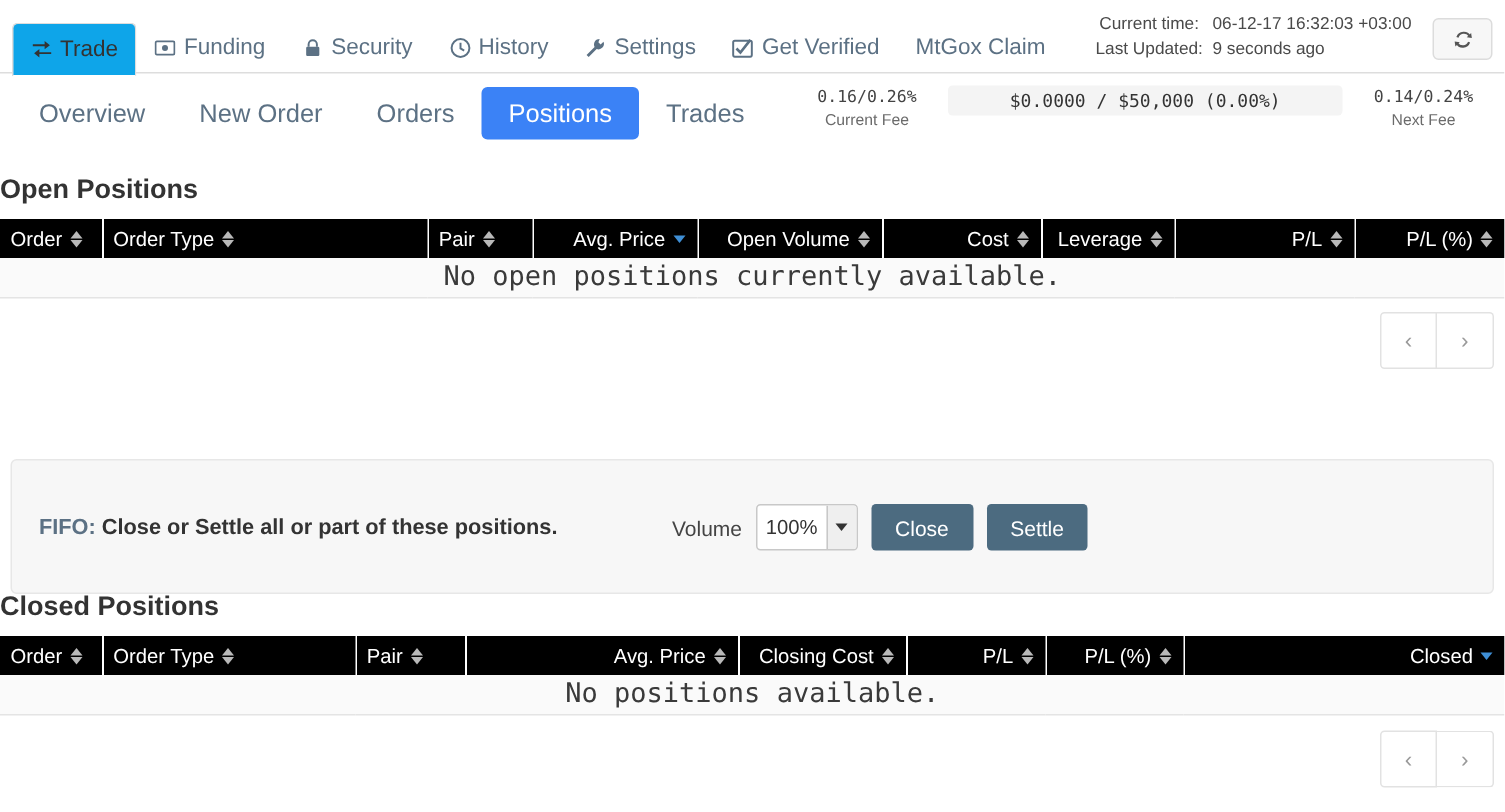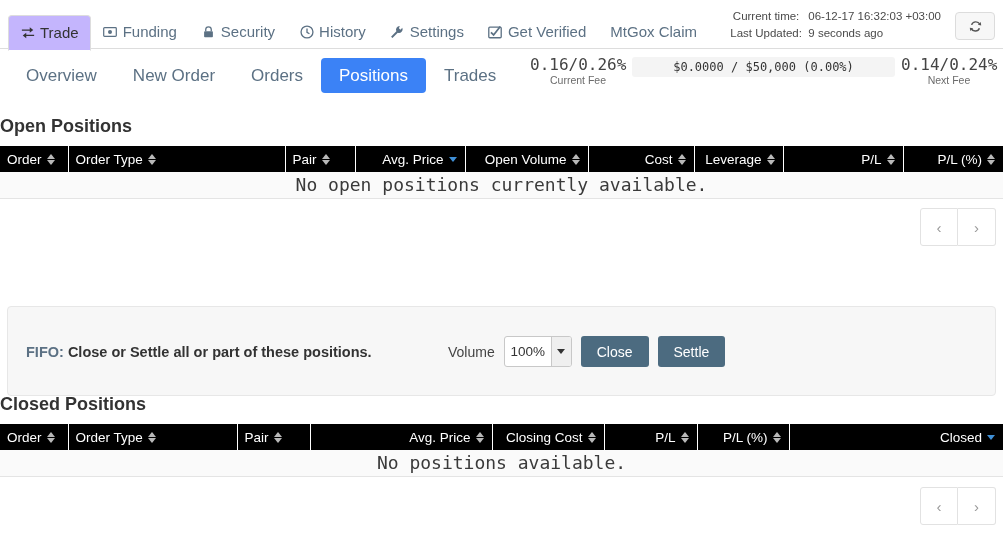--- a/index.html
+++ b/index.html
@@ -24,21 +24,21 @@
     font-size: 15px; color: #5c7184; line-height: 1;
     padding: 9px 11px 10px 11px;
     border: 1px solid transparent;
     border-radius: 4px 4px 0 0;
     white-space: nowrap;
     cursor: pointer;
     background: transparent;
   }
   .nav-tab.active {
     color: #333333;
-    background: #c4b5fd;
+    background: #0ea5e9;
     border-color: #dddddd;
     border-bottom-color: #ffffff;
     margin-bottom: -1px;
   }
   .nav-tab .ico { display: inline-flex; align-items: center; justify-content: center; width: 15px; height: 15px; }
   .nav-tab .ico svg { display: block; }
 
   
   .clock {
     position: absolute; right: 62px; top: 8px;
@@ -72,21 +72,21 @@
     cursor: pointer;
   }
   .pill.active { background: #3b82f6; color: #ffffff; }
 
   .fees {
     position: absolute; left: 530px; top: 8px; right: 6px; height: 40px;
     display: flex; align-items: flex-start; justify-content: space-between;
     font-family: "DejaVu Sans Mono", monospace;
   }
   .fee-col { text-align: center; width: 96px; }
-  .fee-col .fee-val { font-size: 16px; color: #444444; line-height: 16px; white-space: nowrap; }
+  .fee-col .fee-val { font-size: 11px; color: #444444; line-height: 16px; white-space: nowrap; }
   .fee-col .fee-lbl { font-size: 10.5px; color: #6b6b6b; line-height: 14px; font-family: "Liberation Sans", sans-serif; }
   .fee-mid {
     flex: 1; margin: 0 6px;
     background: #f4f4f4;
     border-radius: 3px;
     height: 20px;
     display: flex; align-items: center; justify-content: center;
     font-size: 12px; color: #333333; white-space: nowrap;
   }
 

